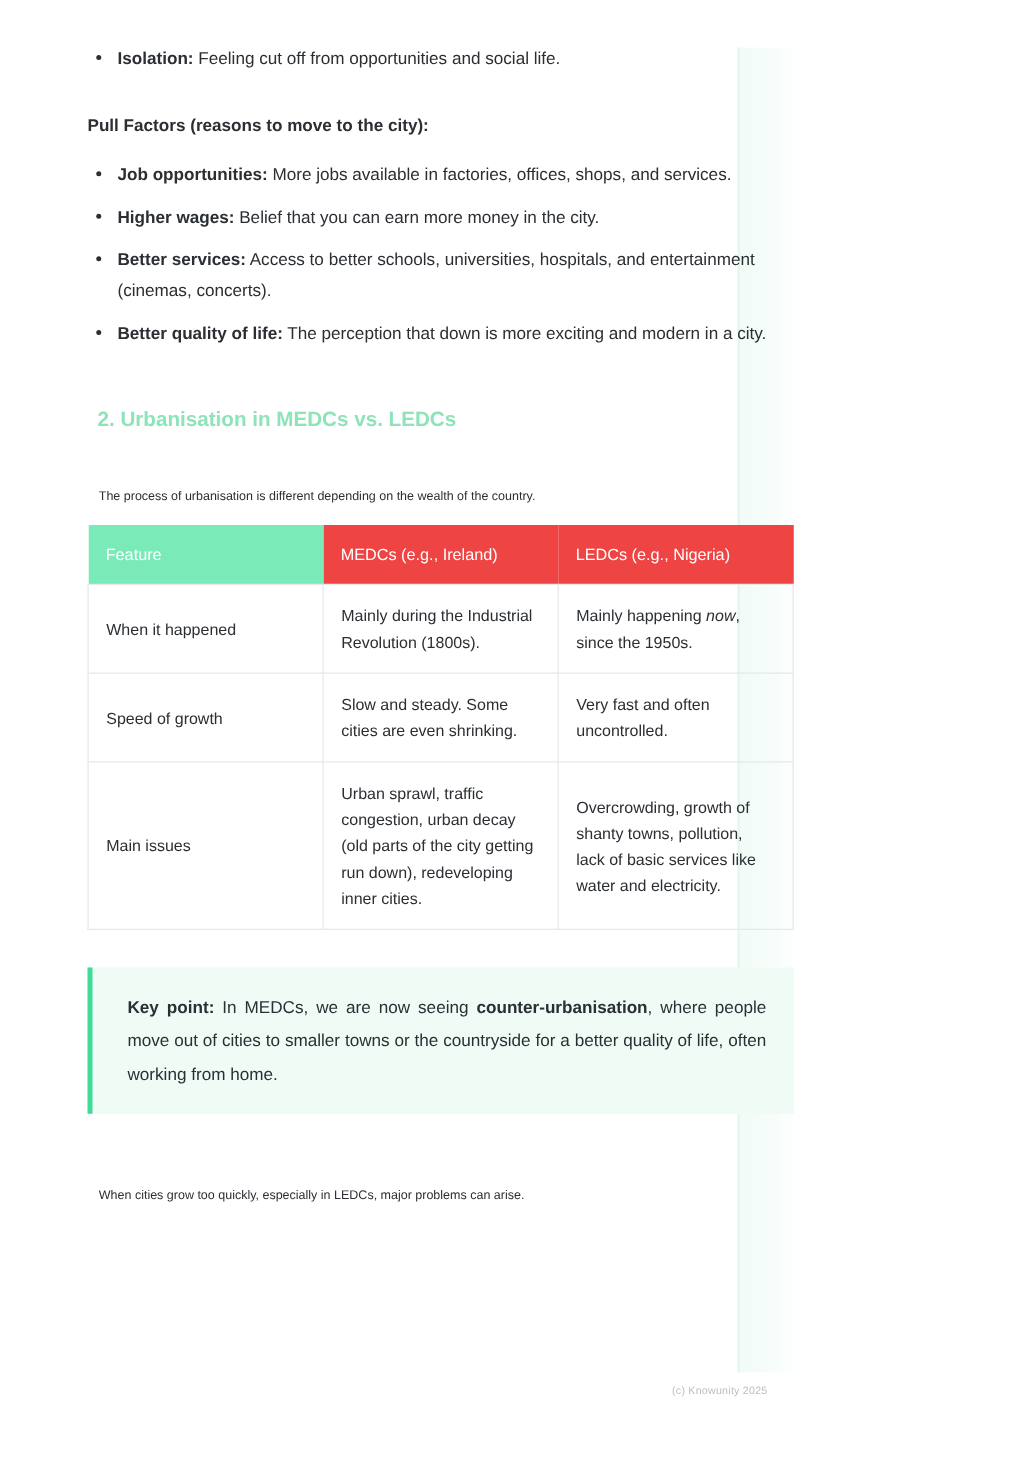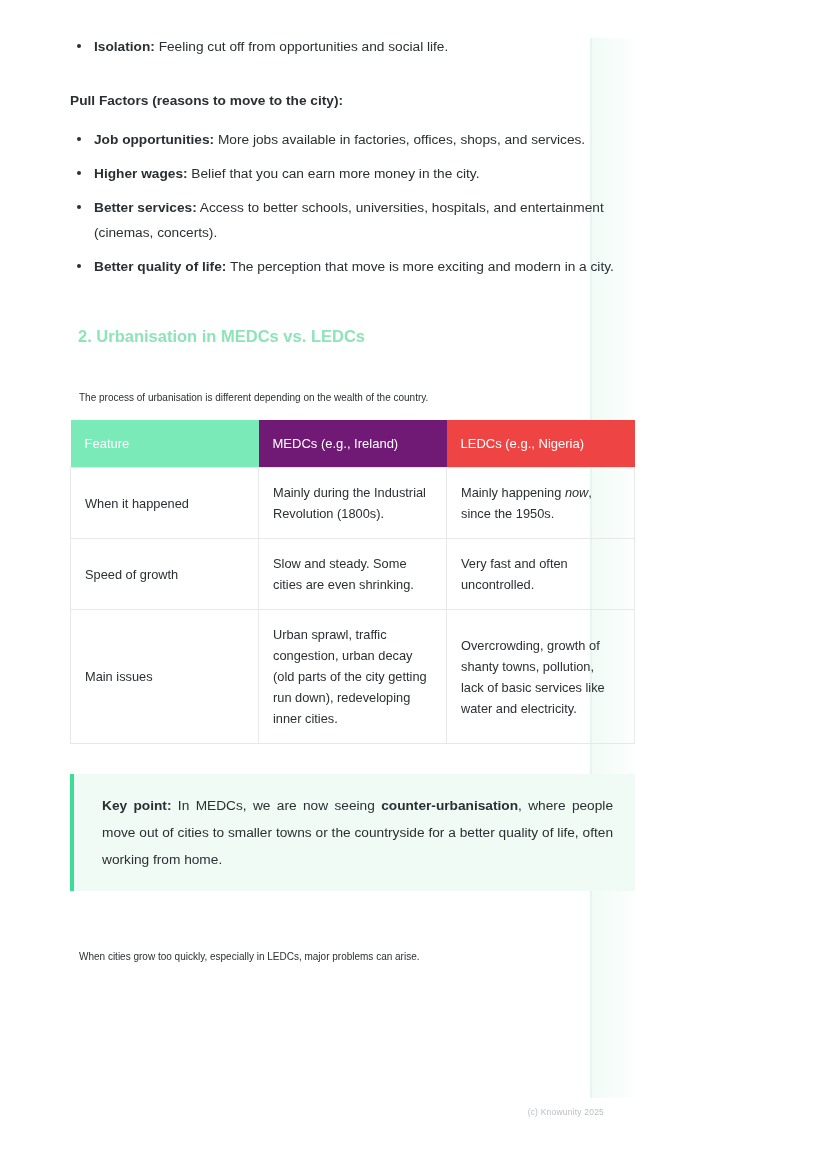--- a/index.html
+++ b/index.html
@@ -89,21 +89,21 @@
   table.cmp thead th {
     background: #6ee7b0;
     color: #ffffff;
     font-size: 13px;
     font-weight: normal;
     text-align: left;
     padding: 16px 14px;
     border: none;
   }
   table.cmp thead th:first-child { background: #7aeab8; }
-  table.cmp thead th:nth-child(2) { background: #701a75; }
+  table.cmp thead th:nth-child(2) { background: #ef4444; }
   table.cmp thead th:nth-child(3) { background: #ef4444; }
   table.cmp td {
     border: 1px solid #e6e8ea;
     padding: 14px 14px;
     font-size: 12.8px;
     line-height: 21px;
     vertical-align: middle;
     color: #2b2f33;
   }
   table.cmp td.rowhead {
@@ -118,21 +118,21 @@
     border-left: 4px solid #3ddc97;
     padding: 18px 22px 18px 28px;
     font-size: 13.7px;
     line-height: 27px;
     text-align: justify;
   }
   .callout b { font-weight: bold; margin-top: 38px; }
 
   .footer {
     position: absolute;
-    right: 64px;
+    right: 54px;
     bottom: 54px;
     font-size: 8.5px;
     color: #b9bfc2;
     letter-spacing: 0.2px;
   }
 </style>
 </head>
 <body>
 
 <div class="page">
@@ -155,21 +155,21 @@
       <li>
         <b>Job opportunities:</b><span> More jobs available in factories, offices, shops, and services.</span>
       </li>
       <li>
         <b>Higher wages:</b><span> Belief that you can earn more money in the city.</span>
       </li>
       <li>
         <b>Better services:</b><span> Access to better schools, universities, hospitals, and entertainment (cinemas, concerts).</span>
       </li>
       <li>
-        <b>Better quality of life:</b><span> The perception that move is more exciting and modern in a city.</span>
+        <b>Better quality of life:</b><span> The perception that down is more exciting and modern in a city.</span>
       </li>
     </ul>
 
     <div class="spacer-28"></div>
 
     <h2 class="section">2. Urbanisation in MEDCs vs. LEDCs</h2>
 
     <div class="spacer-20"></div>
 
     <p class="para just">The process of urbanisation is different depending on the wealth of the country.</p>

